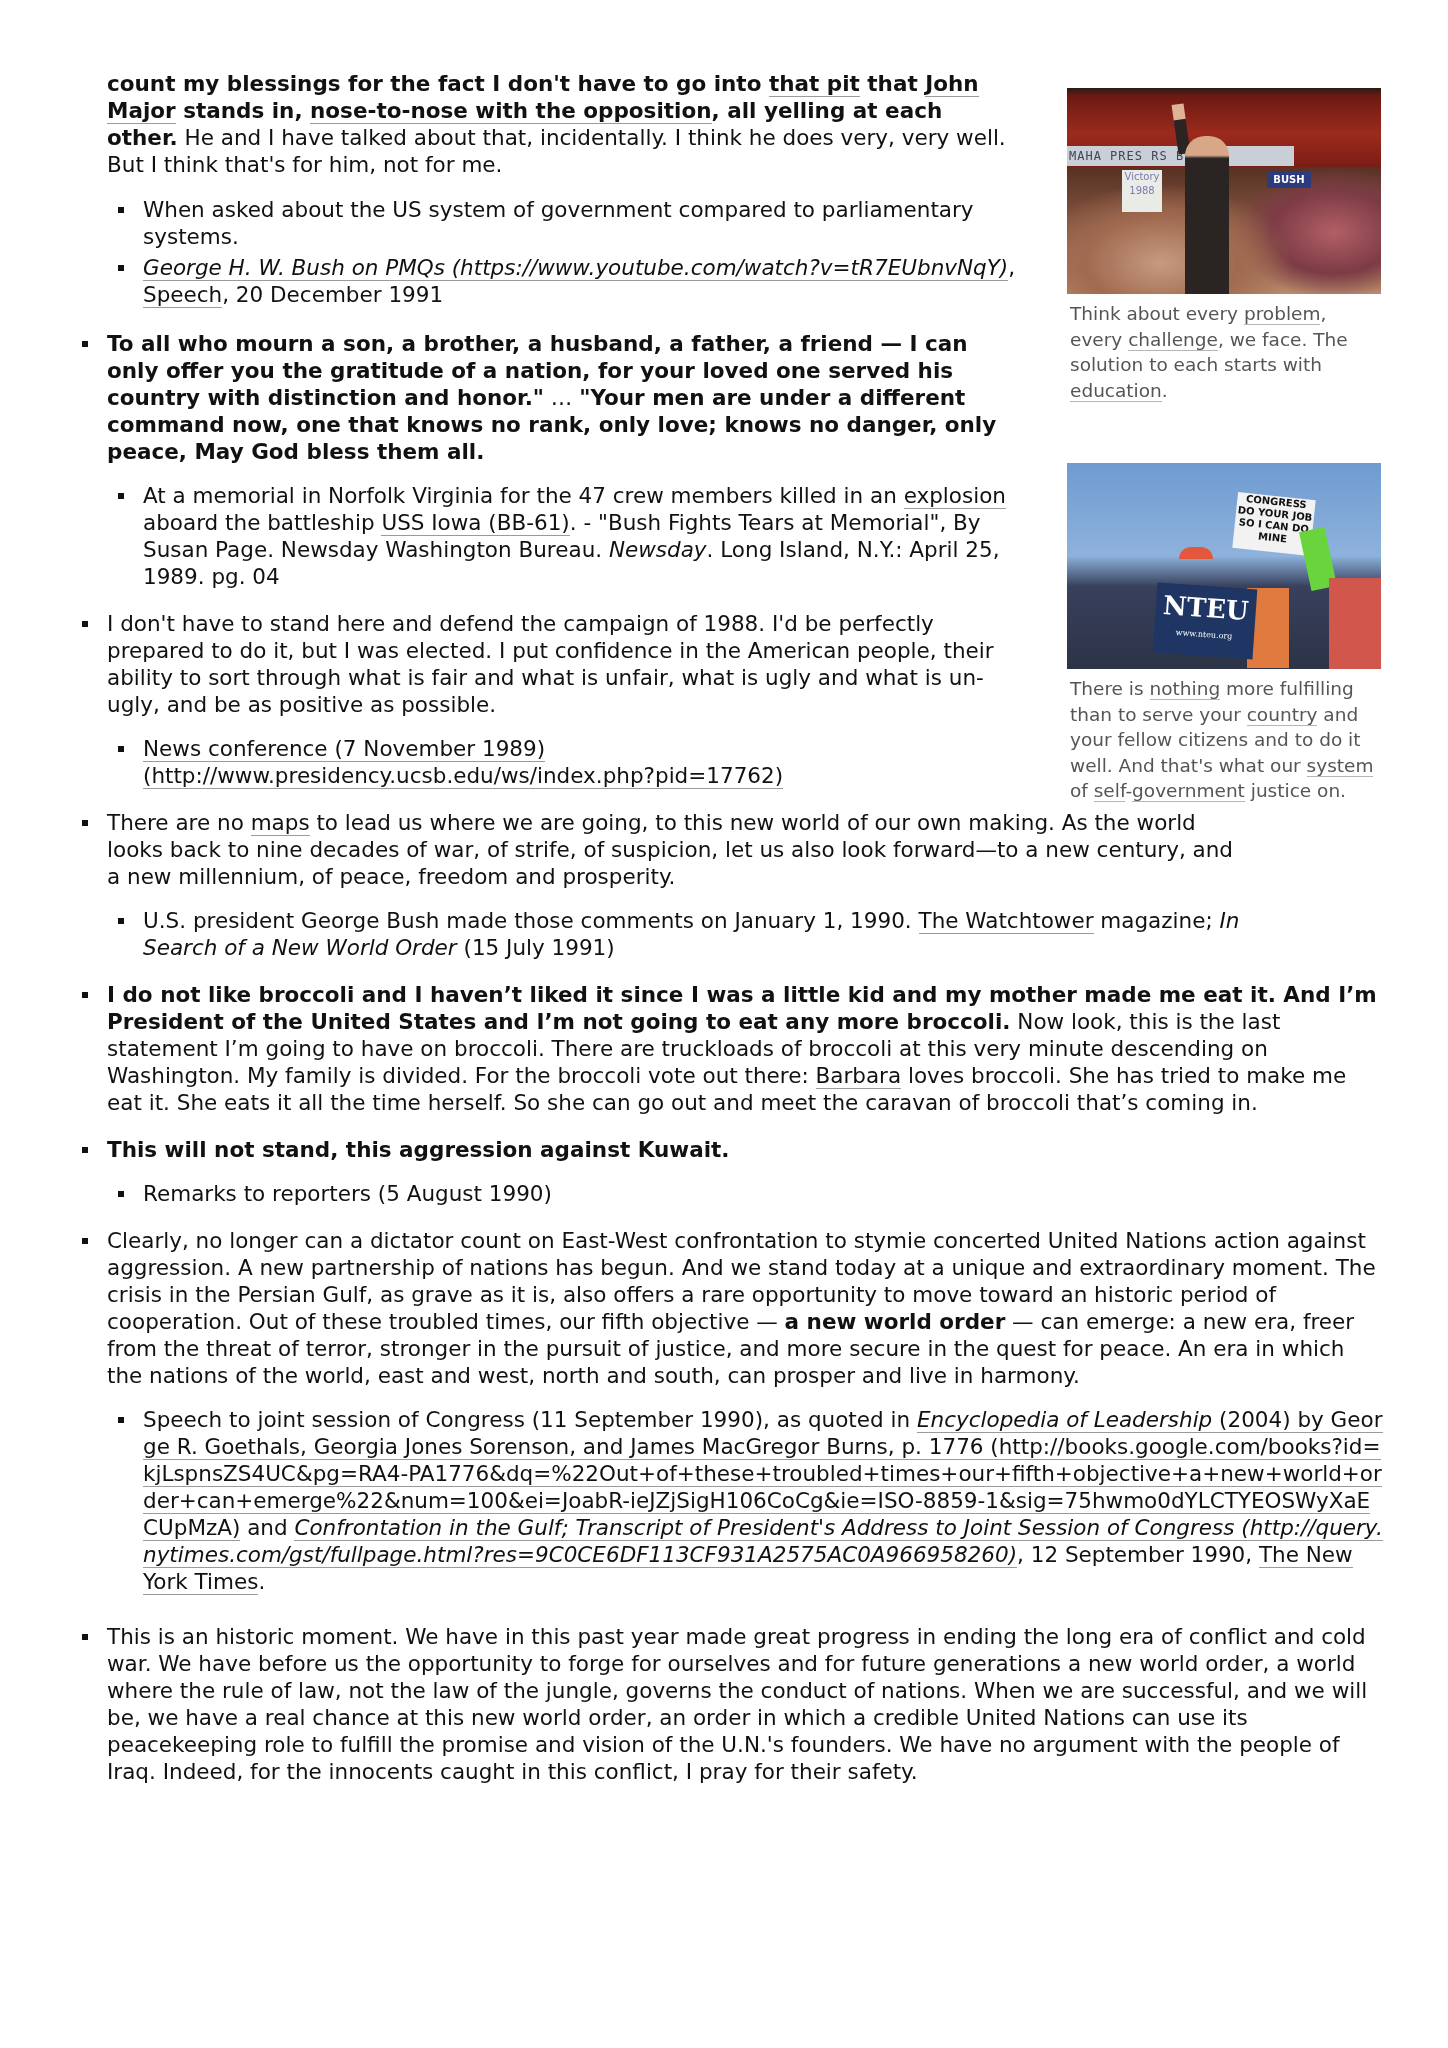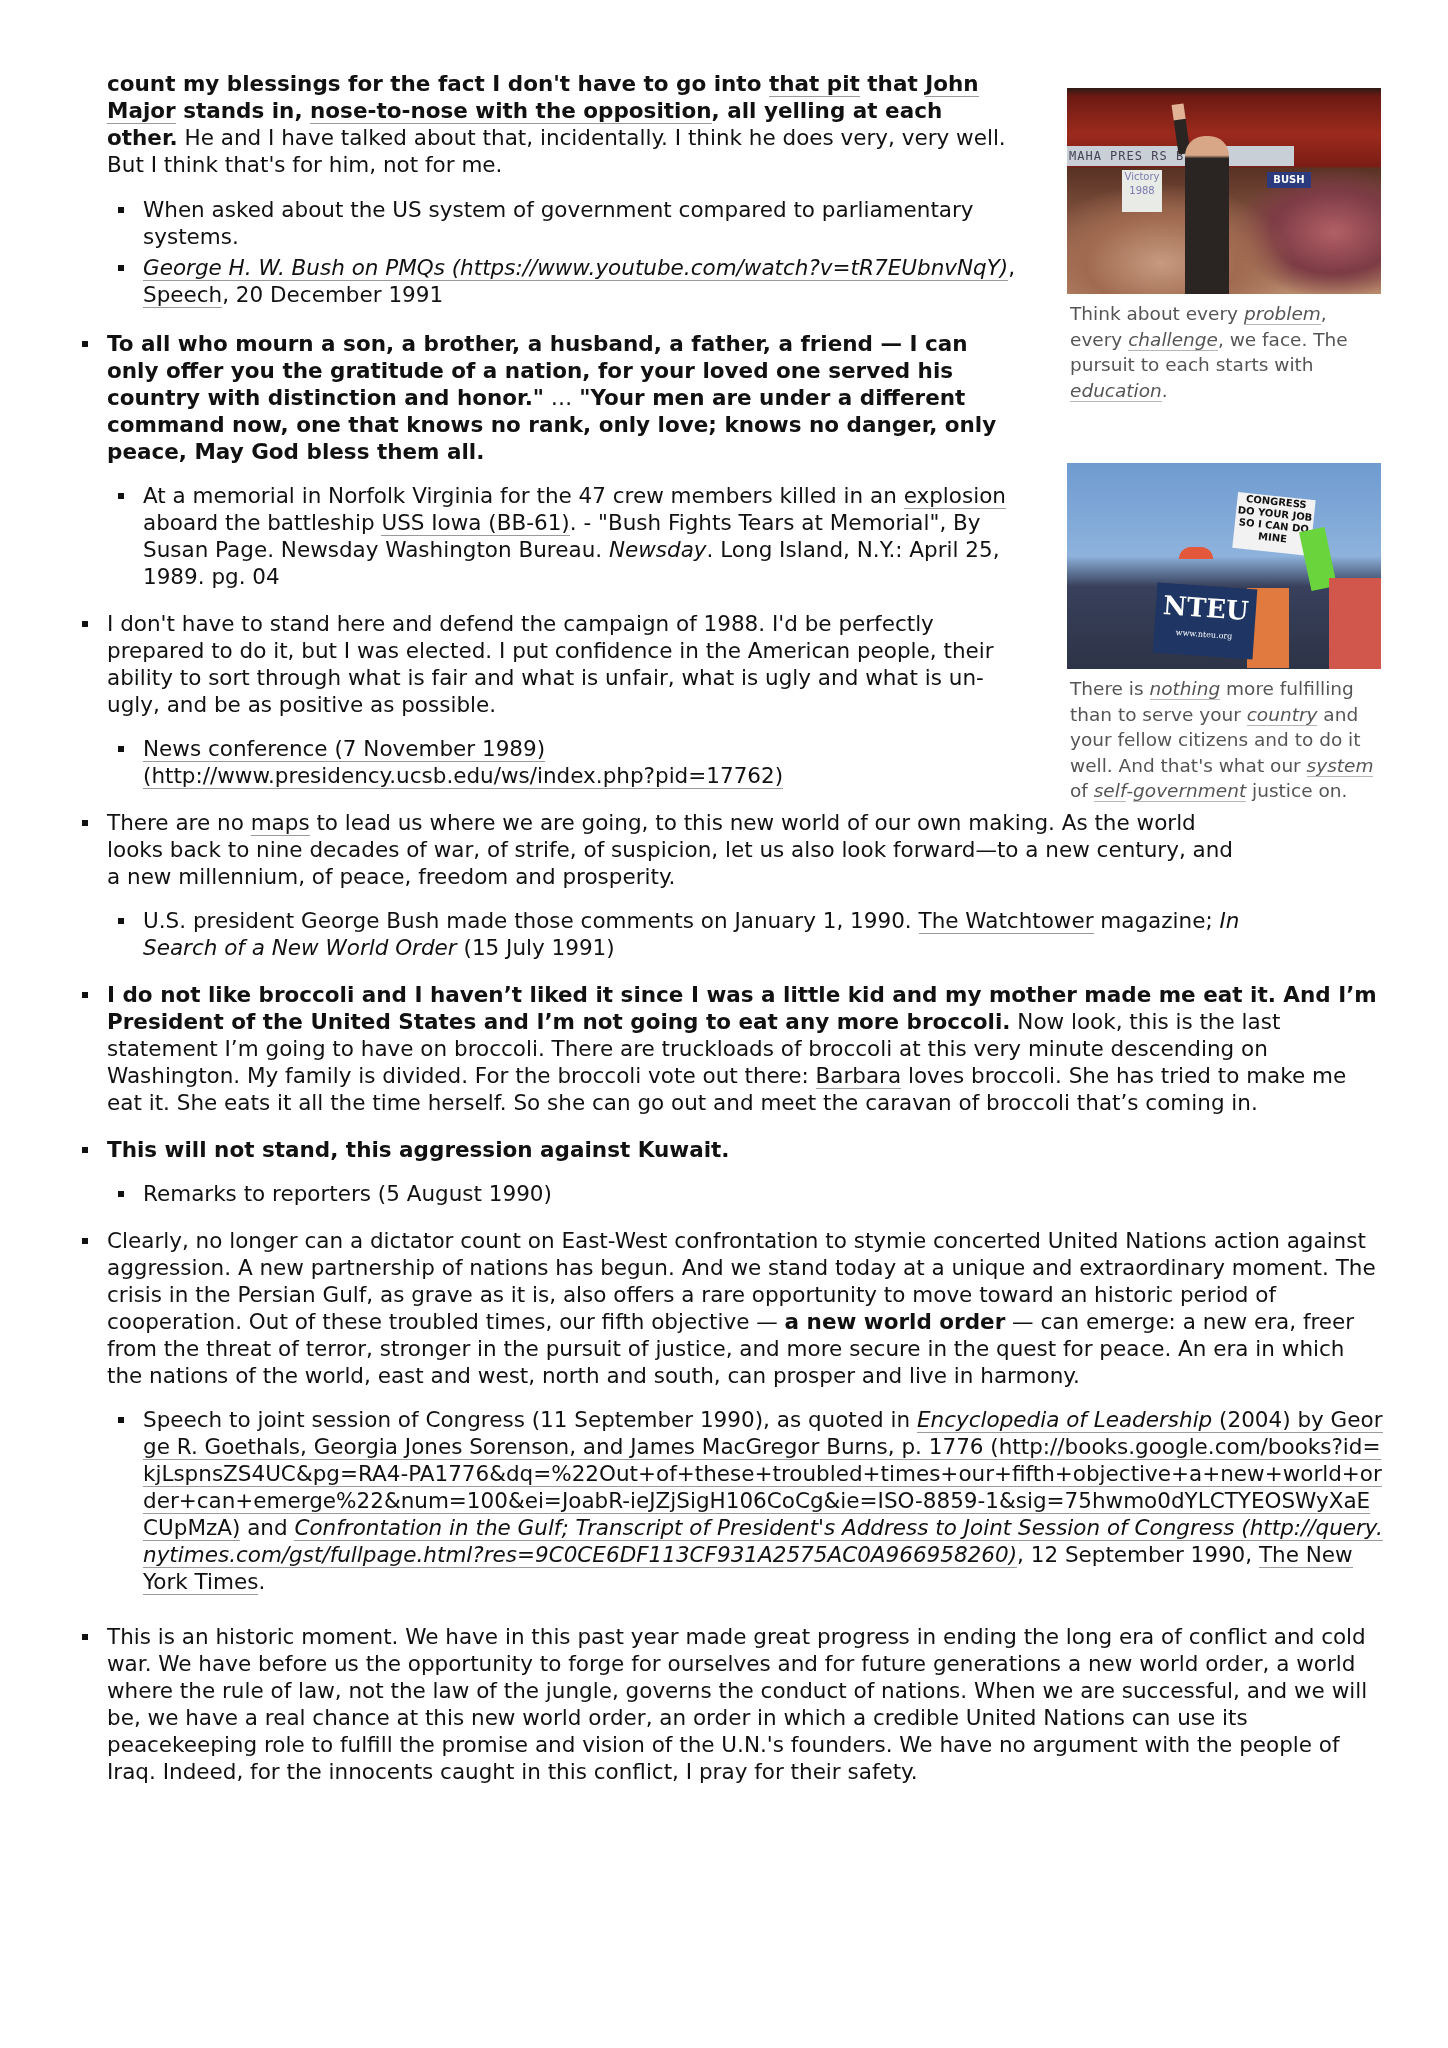--- a/index.html
+++ b/index.html
@@ -47,21 +47,21 @@
   .lead { width: 905px; margin: 0 0 18px 0; }
   .lead-sub { width: 905px; }
   .figure {
     position: absolute;
     right: 0;
     width: 316px;
     font-size: 18.5px;
     line-height: 25.5px;
     color: #555;
   }
-  .figure a.lnk { border-bottom: 1.5px solid #b5b5b5; font-style: italic; }
+  .figure a.lnk { border-bottom: 1.5px solid #b5b5b5; }
   .fig-img { width: 314px; height: 206px; display: block; position: relative; overflow: hidden; }
   .fig1 { top: 18px; }
   .fig2 { top: 393px; }
   .fig-cap { margin-top: 7px; padding-left: 3px; }
   .img-rally {
     background:
       linear-gradient(180deg, #2b1b14 0%, #6c1a13 4%, #9c2a1d 22%, #7b1d15 38%, transparent 39%),
       radial-gradient(ellipse 60% 55% at 30% 85%, #c79b80 0%, #a06a50 40%, transparent 70%),
       radial-gradient(ellipse 40% 40% at 85% 70%, #b25f66 0%, #7c3b45 50%, transparent 80%),
       linear-gradient(180deg, #5a3325 40%, #8a5a45 70%, #b98a6c 100%);
@@ -125,21 +125,21 @@
 <div class="page">
 
   <div class="figure fig1">
     <div class="fig-img img-rally" title="George H. W. Bush waving to a crowd at a rally">
       <div class="banner">MAHA  PRES   RS BUSH</div>
       <div class="sign">Victory 1988</div>
       <div class="sign2">BUSH</div>
       <div class="arm"></div>
       <div class="man"></div>
     </div>
-    <div class="fig-cap"><span>Think about every </span><a class="lnk">problem</a><span>, every </span><a class="lnk">challenge</a><span>, we face. The pursuit to each starts with </span><a class="lnk">education</a><span>.</span></div>
+    <div class="fig-cap"><span>Think about every </span><a class="lnk">problem</a><span>, every </span><a class="lnk">challenge</a><span>, we face. The solution to each starts with </span><a class="lnk">education</a><span>.</span></div>
   </div>
 
   <div class="figure fig2">
     <div class="fig-img img-protest" title="Protesters holding NTEU and Congress signs">
       <div class="cong">CONGRESS DO YOUR JOB SO I CAN DO MINE</div>
       <div class="green"></div>
       <div class="orange"></div>
       <div class="red"></div>
       <div class="cap"></div>
       <div class="nteu"><span>NTEU</span><small>www.nteu.org</small></div>

